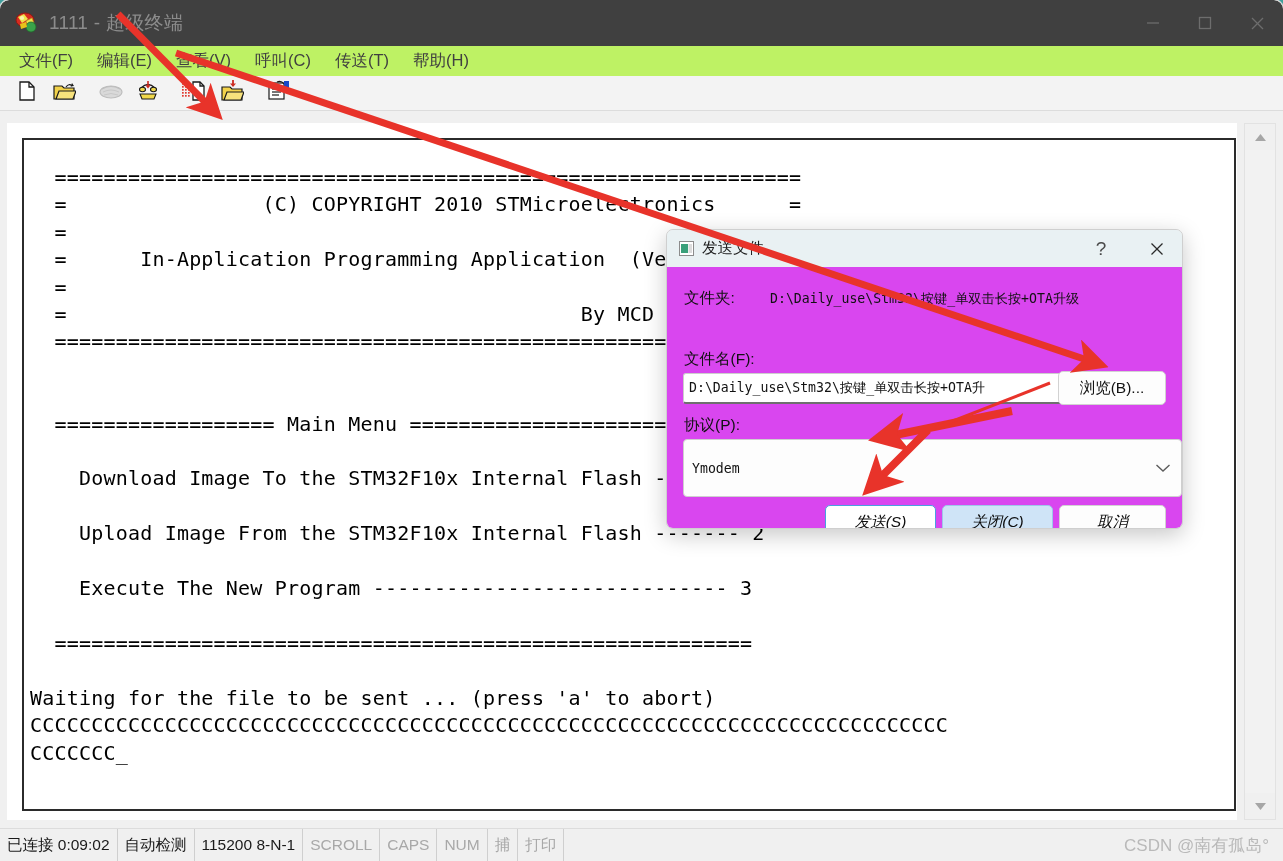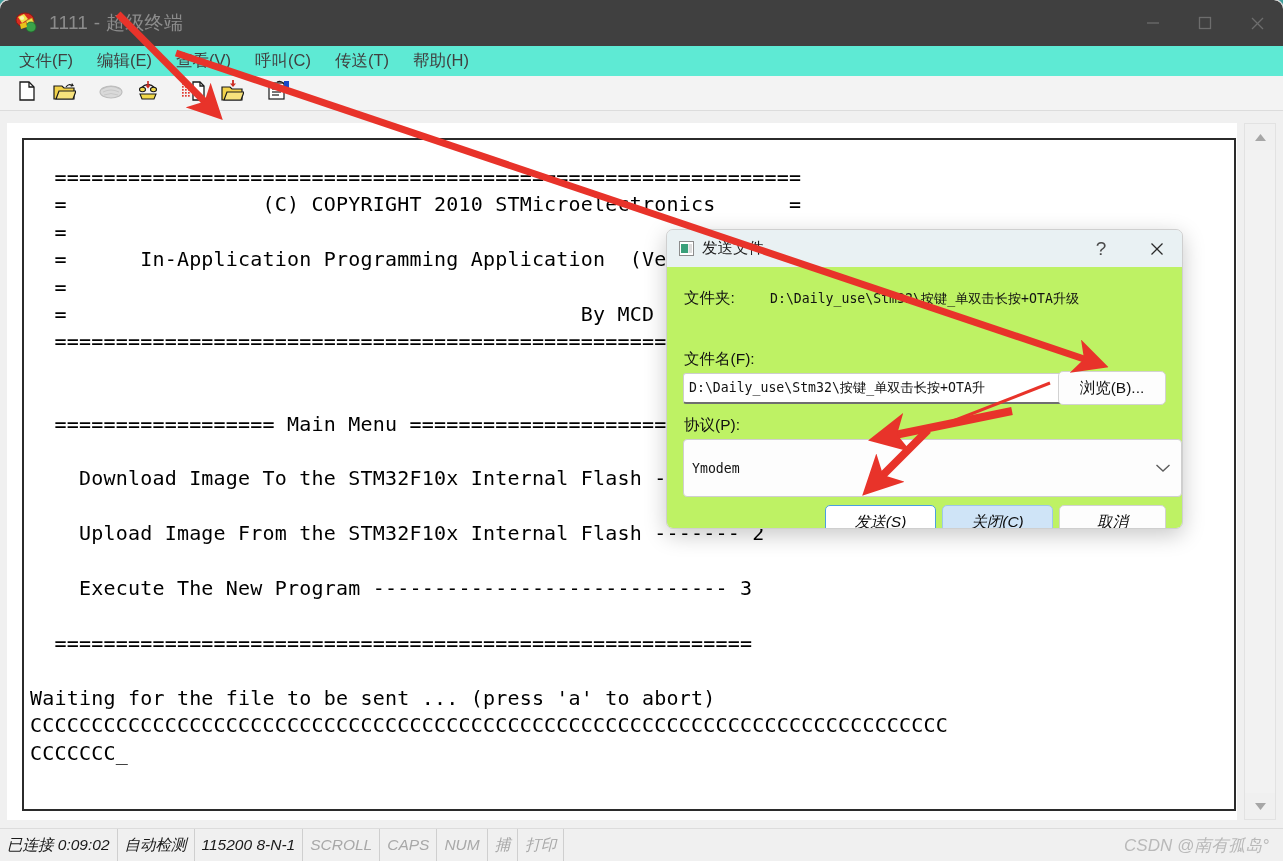--- a/index.html
+++ b/index.html
@@ -24,21 +24,21 @@
   .titlebar{position:relative;height:46px;background:#404040;
     border-radius:9px 9px 0 0;display:flex;align-items:center;}
   .title-icon{width:26px;height:24px;margin-left:14px;margin-right:9px;position:relative;flex:none;}
   .title-text{font-size:19px;color:#8c8c8c;letter-spacing:.3px;white-space:nowrap;}
   .win-btns{position:absolute;right:0;top:0;height:46px;display:flex;}
   .win-btn{width:52px;height:46px;display:flex;align-items:center;justify-content:center;
     cursor:default;}
   .win-btn svg{display:block;}
 
   
-  .menubar{height:30px;background:#5eead4;display:flex;align-items:center;
+  .menubar{height:30px;background:#bef264;display:flex;align-items:center;
     padding-left:8px;gap:2px;border-bottom:0px;}
   .menu-item{font-size:16.5px;color:#404040;padding:3px 11px;white-space:nowrap;cursor:default;}
 
   
   .toolbar{height:34px;background:#f3f3f3;display:flex;align-items:center;
     padding-left:8px;gap:0px;border-bottom:1px solid #dcdcdc;}
   .tb-btn{width:37px;height:30px;display:flex;align-items:center;justify-content:center;cursor:default;}
   .tb-sep{width:10px;}
 
   
@@ -57,40 +57,40 @@
   .vscroll{position:absolute;right:7px;top:12px;bottom:9px;width:30px;
     background:#f0f0f0;border:1px solid #e2e2e2;}
   .vs-arrow{position:absolute;left:0;width:30px;height:26px;display:flex;
     align-items:center;justify-content:center;}
   .vs-up{top:0;}
   .vs-dn{bottom:0;}
   .vs-track{position:absolute;left:0;right:0;top:26px;bottom:26px;background:#f2f2f2;}
 
   
   .statusbar{position:absolute;left:0;right:0;bottom:0;height:32px;background:#f0f0f0;
-    border-top:1px solid #dcdcdc;display:flex;align-items:stretch;font-size:15.5px;font-style:italic;}
+    border-top:1px solid #dcdcdc;display:flex;align-items:stretch;font-size:15.5px;}
   .sb-cell{display:flex;align-items:center;padding:0 7px;color:#1a1a1a;white-space:nowrap;
     border-right:1px solid #cfcfcf;}
   .sb-cell.dim{color:#a8a8a8;}
   .sb-grow{flex:1;border-right:none;}
   .watermark{position:absolute;right:14px;top:50%;transform:translateY(-50%);
     font-size:17px;color:#b9b9b9;white-space:nowrap;}
 
   
   .dialog{position:absolute;left:666px;top:229px;width:515px;height:298px;
     background:#f0f0f0;border:1px solid #cfcfcf;border-radius:7px;
     box-shadow:0 6px 22px rgba(0,0,0,.22);overflow:hidden;}
   .dlg-title{height:37px;background:#e9f1f3;display:flex;align-items:center;position:relative;}
   .dlg-ico{width:15px;height:15px;margin-left:12px;margin-right:8px;position:relative;flex:none;}
   .dlg-title-text{font-size:15.5px;color:#1c1c1c;}
   .dlg-help{position:absolute;right:62px;top:0;height:37px;width:38px;display:flex;
     align-items:center;justify-content:center;font-size:19px;color:#4a4a4a;}
   .dlg-close{position:absolute;right:0;top:0;height:37px;width:50px;display:flex;
     align-items:center;justify-content:center;}
-  .dlg-body{position:absolute;left:0;right:0;top:37px;bottom:0;background:#bef264;}
+  .dlg-body{position:absolute;left:0;right:0;top:37px;bottom:0;background:#d946ef;}
 
   .f-label{position:absolute;font-size:15.5px;color:#111;white-space:nowrap;}
 
   .row-folder{position:absolute;left:17px;top:21px;display:flex;align-items:baseline;gap:0;}
   .folder-key{font-size:15.5px;color:#111;width:86px;display:inline-block;}
   .folder-val{font-family:"DejaVu Sans Mono","Liberation Mono",monospace;font-size:13.2px;color:#111;white-space:nowrap;}
 
   .lbl-file{left:17px;top:82px;}
   .file-input{position:absolute;left:16px;top:106px;width:370px;height:28px;
     background:#ffffff;border:1px solid #cdcdcd;border-bottom:2px solid #6f6f6f;

